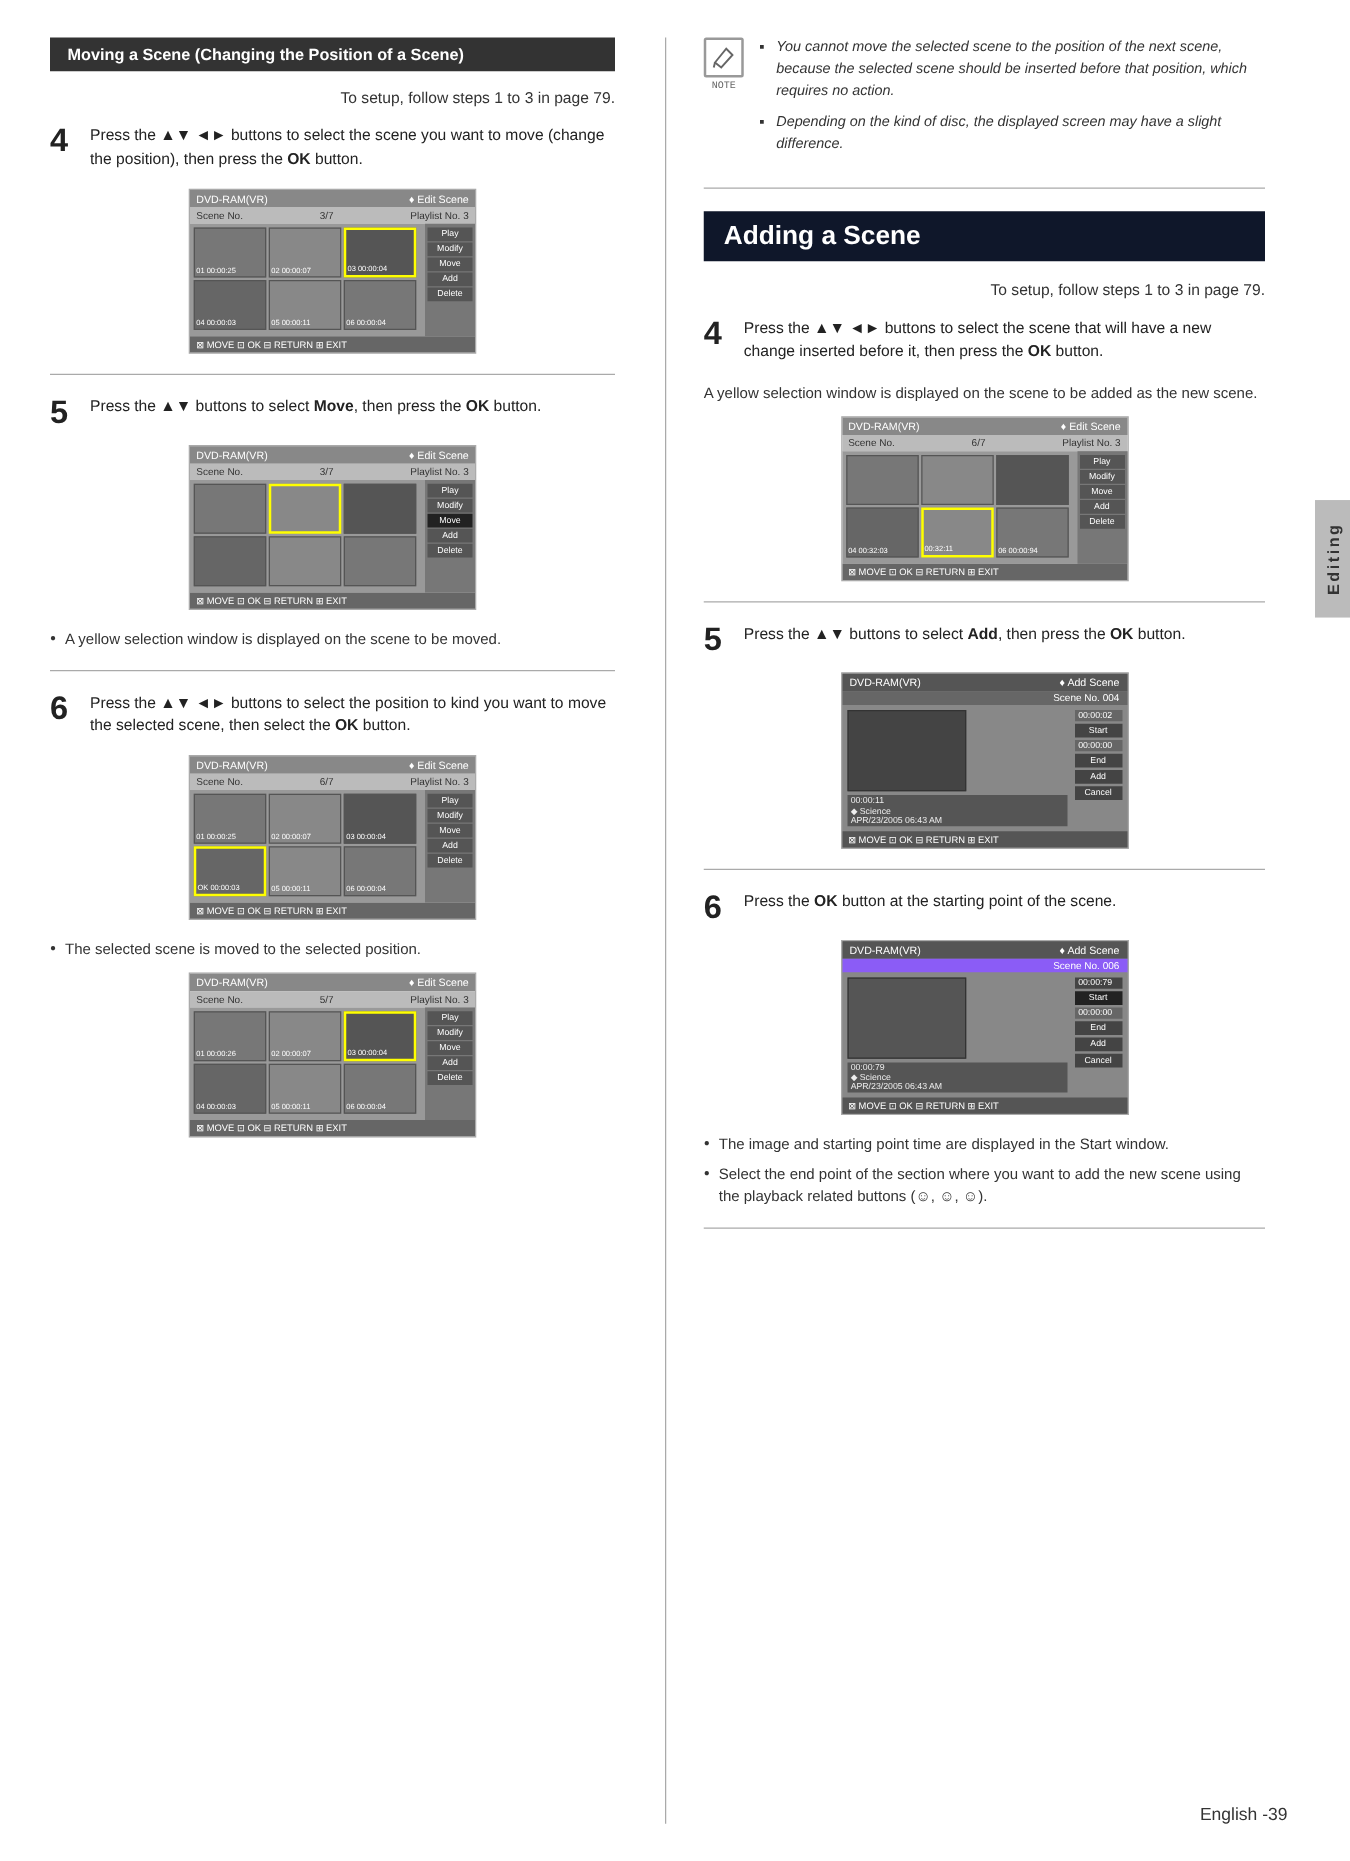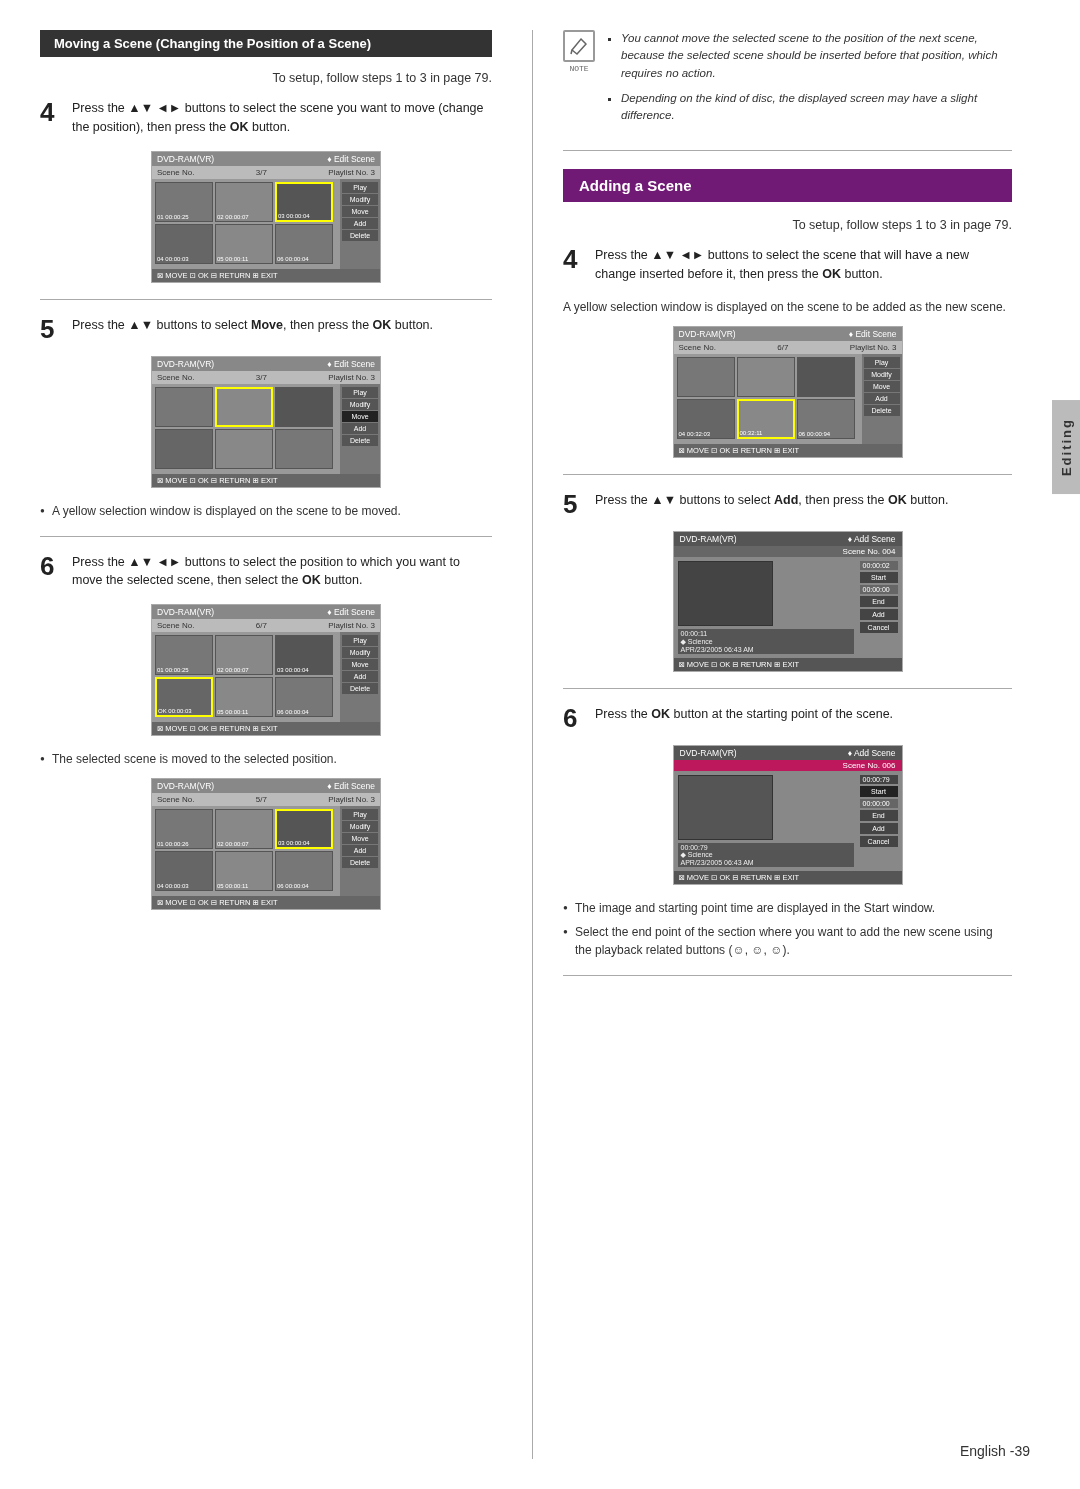--- a/index.html
+++ b/index.html
@@ -45,24 +45,24 @@
       color: #fff;
       padding: 6px 14px;
       font-size: 13px;
       font-weight: bold;
       margin-bottom: 14px;
       display: inline-block;
       width: 100%;
     }
 
     .section-header-black {
-      background: #701a75;
+      background: #0f172a;
       color: #fff;
       padding: 8px 16px;
-      font-size: 15px;
+      font-size: 21px;
       font-weight: bold;
       margin-bottom: 16px;
       display: inline-block;
       width: 100%;
     }
 
     .setup-text {
       font-size: 12.5px;
       color: #333;
       margin-bottom: 14px;
@@ -437,21 +437,21 @@
       </div>
 
       <div class="bullet-note">A yellow selection window is displayed on the scene to be moved.</div>
 
       <hr class="divider">
 
       
       <div class="step">
         <div class="step-num">6</div>
         <div class="step-text">
-          <span>Press the ▲▼ ◄► buttons to select the position to which you want to move the selected scene, then select the </span><b>OK</b><span> button.</span>
+          <span>Press the ▲▼ ◄► buttons to select the position to kind you want to move the selected scene, then select the </span><b>OK</b><span> button.</span>
         </div>
       </div>
 
       
       <div class="screen-mockup">
         <div class="screen-header">
           <span>DVD-RAM(VR)</span>
           <span>♦ Edit Scene</span>
         </div>
         <div class="screen-subheader">
@@ -677,21 +677,21 @@
           <span>Press the </span><b>OK</b><span> button at the starting point of the scene.</span>
         </div>
       </div>
 
       
       <div class="screen-add">
         <div class="screen-add-header">
           <span>DVD-RAM(VR)</span>
           <span>♦ Add Scene</span>
         </div>
-        <div style="text-align:right; background:#be185d; color:#fff; font-size:8px; padding:1px 6px;">Scene No. 006</div>
+        <div style="text-align:right; background:#8b5cf6; color:#fff; font-size:8px; padding:1px 6px;">Scene No. 006</div>
         <div class="screen-add-body">
           <div style="display:flex; flex-direction:column; gap:3px; flex:1;">
             <div style="width:95px; height:65px; background:#555; border:1px solid #333;"></div>
             <div style="font-size:7px; color:#eee; background:#555; padding:1px 3px;">
               <div>00:00:79</div>
               <div>◆ <span>Science</span></div>
               <div>APR/23/2005 06:43 AM</div>
             </div>
           </div>
           <div class="screen-add-btns">

